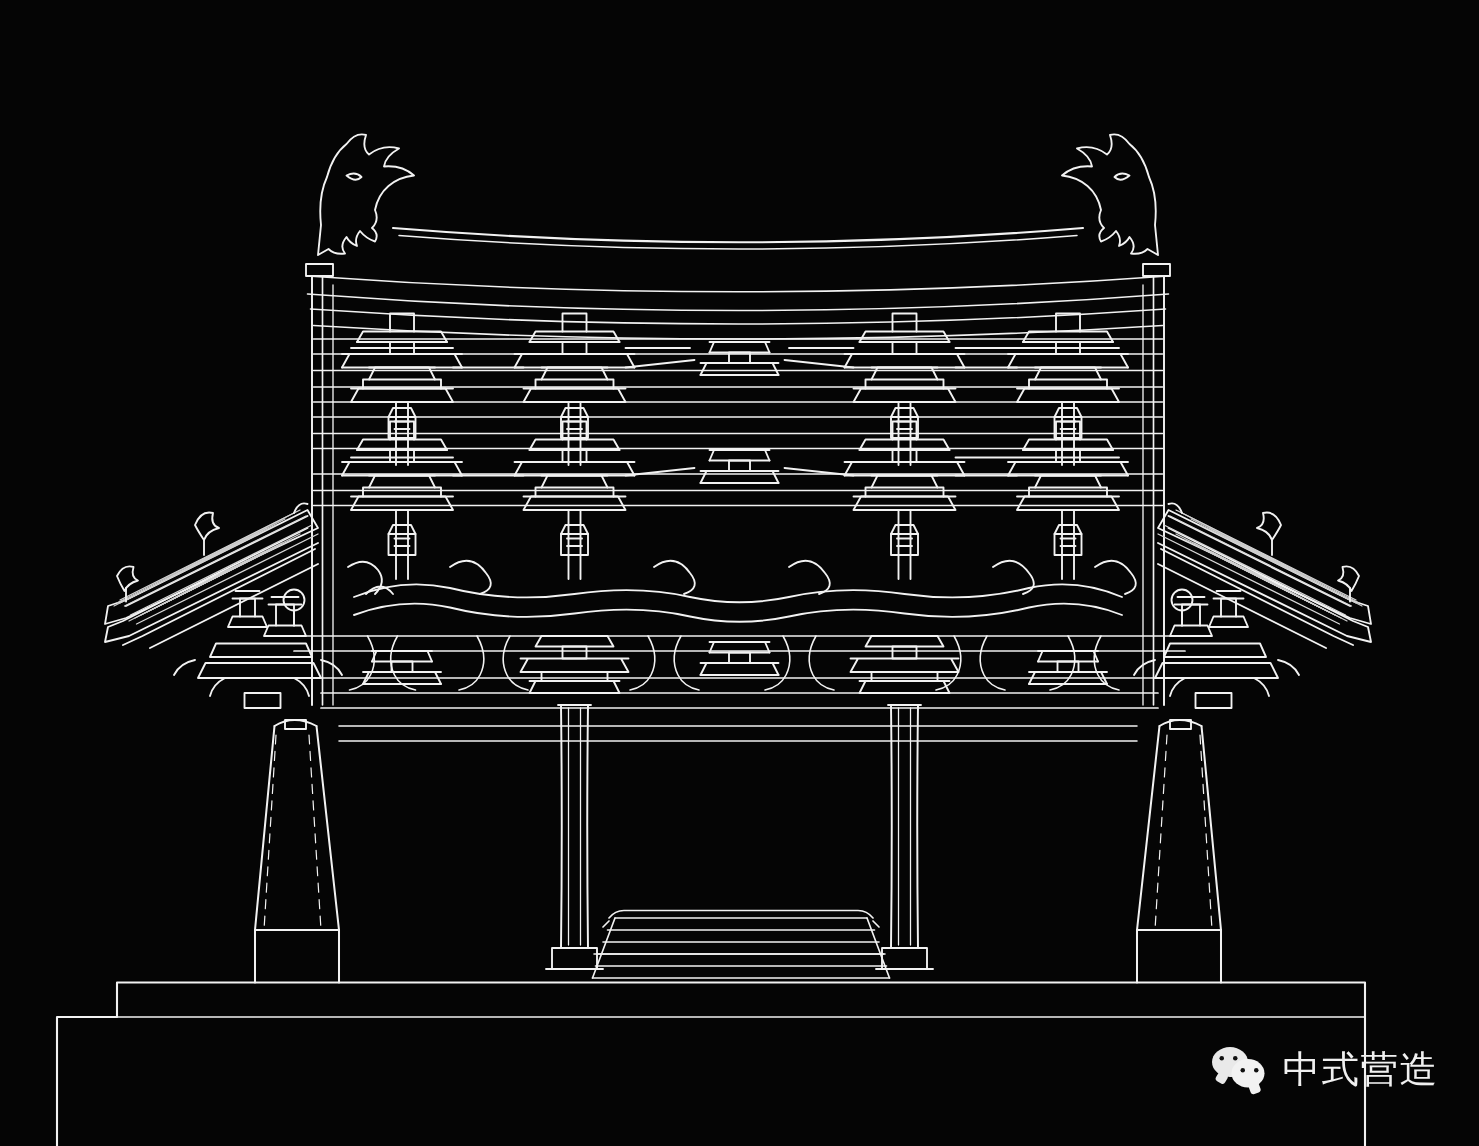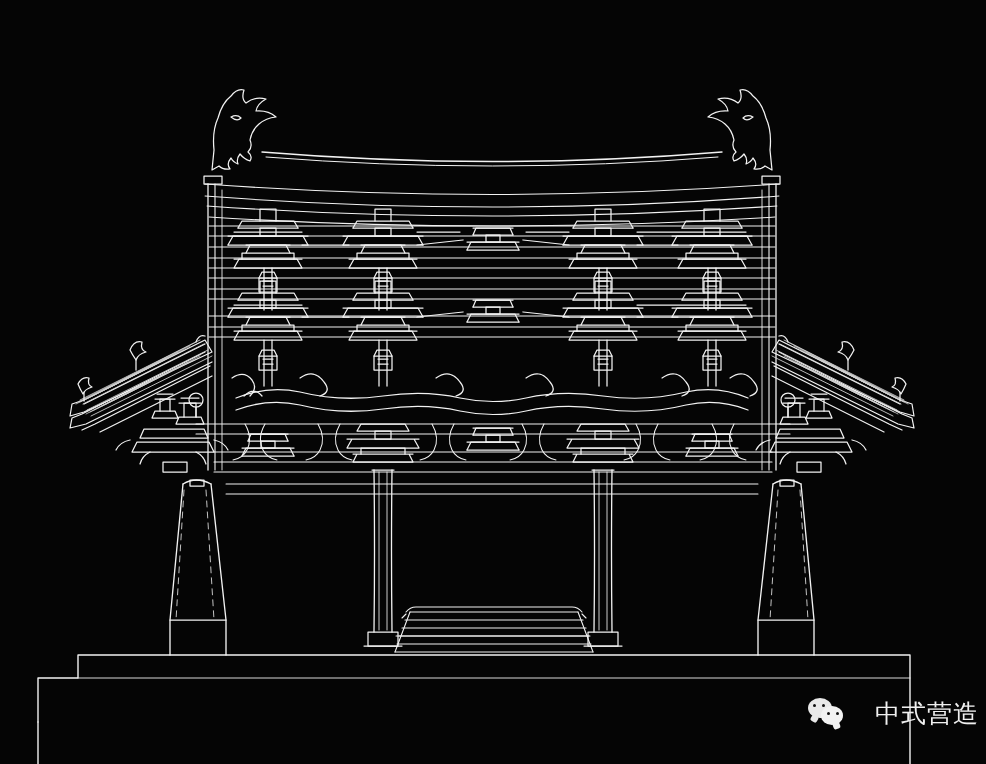--- a/index.html
+++ b/index.html
@@ -6,21 +6,21 @@
   body{width:986px;height:764px;overflow:hidden;font-family:"Liberation Sans",sans-serif;}
   #stage{position:relative;width:986px;height:764px;background:#050505;overflow:hidden;}
   #stage svg{position:absolute;left:0;top:0;}
   .wm{position:absolute;left:808px;top:698px;display:flex;align-items:center;gap:9px;}
   .wm-ico{width:38px;height:30px;position:relative;}
   .wm-ico .b1{position:absolute;left:0;top:0;width:24px;height:20px;background:#e9e9e9;border-radius:50% 50% 45% 50%;}
   .wm-ico .b1:after{content:"";position:absolute;left:3px;bottom:-4px;width:7px;height:7px;background:#e9e9e9;transform:rotate(30deg);border-radius:2px;}
   .wm-ico .b2{position:absolute;left:13px;top:8px;width:22px;height:19px;background:#f2f2f2;border-radius:50%;}
   .wm-ico .b2:after{content:"";position:absolute;right:3px;bottom:-4px;width:7px;height:7px;background:#f2f2f2;transform:rotate(-20deg);border-radius:2px;}
   .wm-ico .d{position:absolute;width:3px;height:3px;background:#111;border-radius:50%;}
-  .wm-txt{color:#f0f0f0;font-size:25px;letter-spacing:1px;line-height:1;white-space:nowrap;margin-left:20px;}
+  .wm-txt{color:#f0f0f0;font-size:25px;letter-spacing:1px;line-height:1;white-space:nowrap;}
 </style>
 </head>
 <body>
 
 <div id="stage" style="background: rgb(5, 5, 5);">
 
 <svg width="986" height="764" viewBox="0 0 986 764">
   <defs>
     <pattern id="tileL" width="7" height="7" patternUnits="userSpaceOnUse" patternTransform="rotate(22)">
       <line x1="0" y1="0" x2="0" y2="7" stroke="#cfcfcf" stroke-width="1.6"></line>

